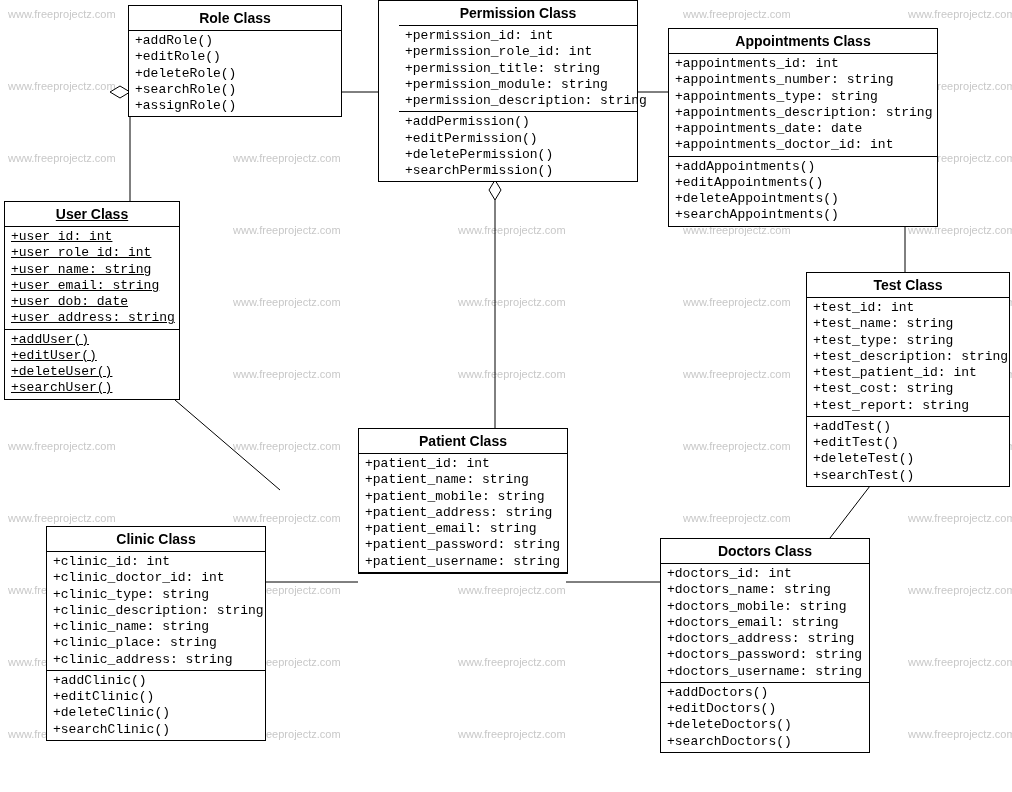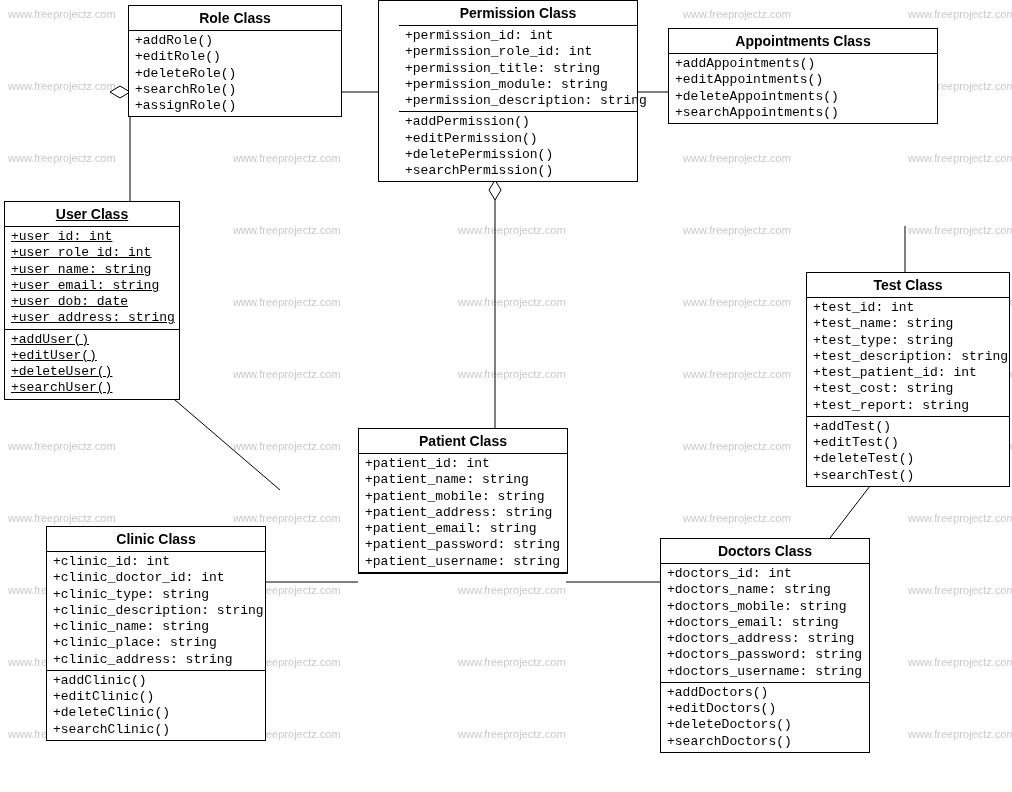--- a/index.html
+++ b/index.html
@@ -171,20 +171,26 @@
 +permission_module: string
 +permission_description: string</div>
   <div class="methods">+addPermission()
 +editPermission()
 +deletePermission()
 +searchPermission()</div>
 </div>
 
 <div class="class-box" style="left:668px; top:28px; width:268px;">
   <div class="class-name">Appointments Class</div>
+  <div class="attrs">+appointments_id: int
++appointments_number: string
++appointments_type: string
++appointments_description: string
++appointments_date: date
++appointments_doctor_id: int</div>
   <div class="methods">+addAppointments()
 +editAppointments()
 +deleteAppointments()
 +searchAppointments()</div>
 </div>
 
 <div class="class-box" style="left:4px; top:201px; width:174px;text-decoration:underline;">
   <div class="class-name">User Class</div>
   <div class="attrs">+user_id: int
 +user_role_id: int

